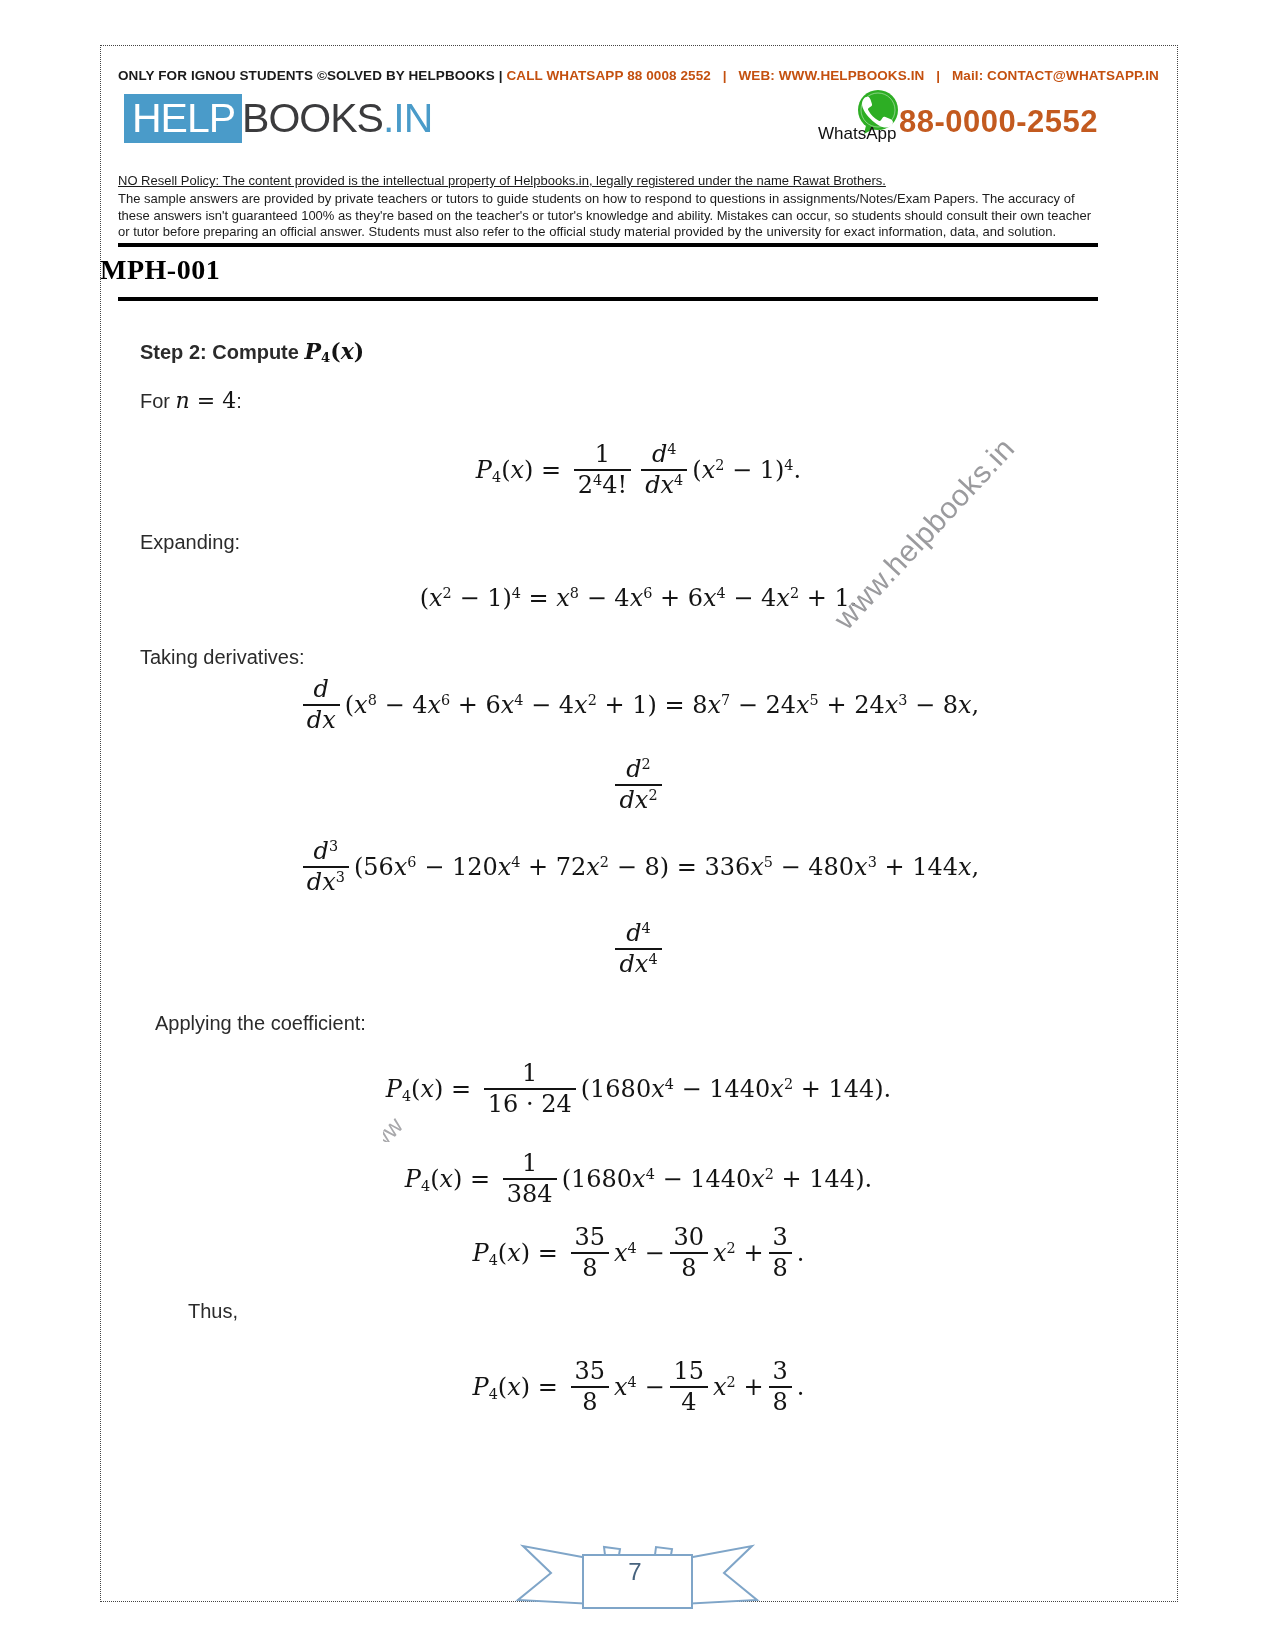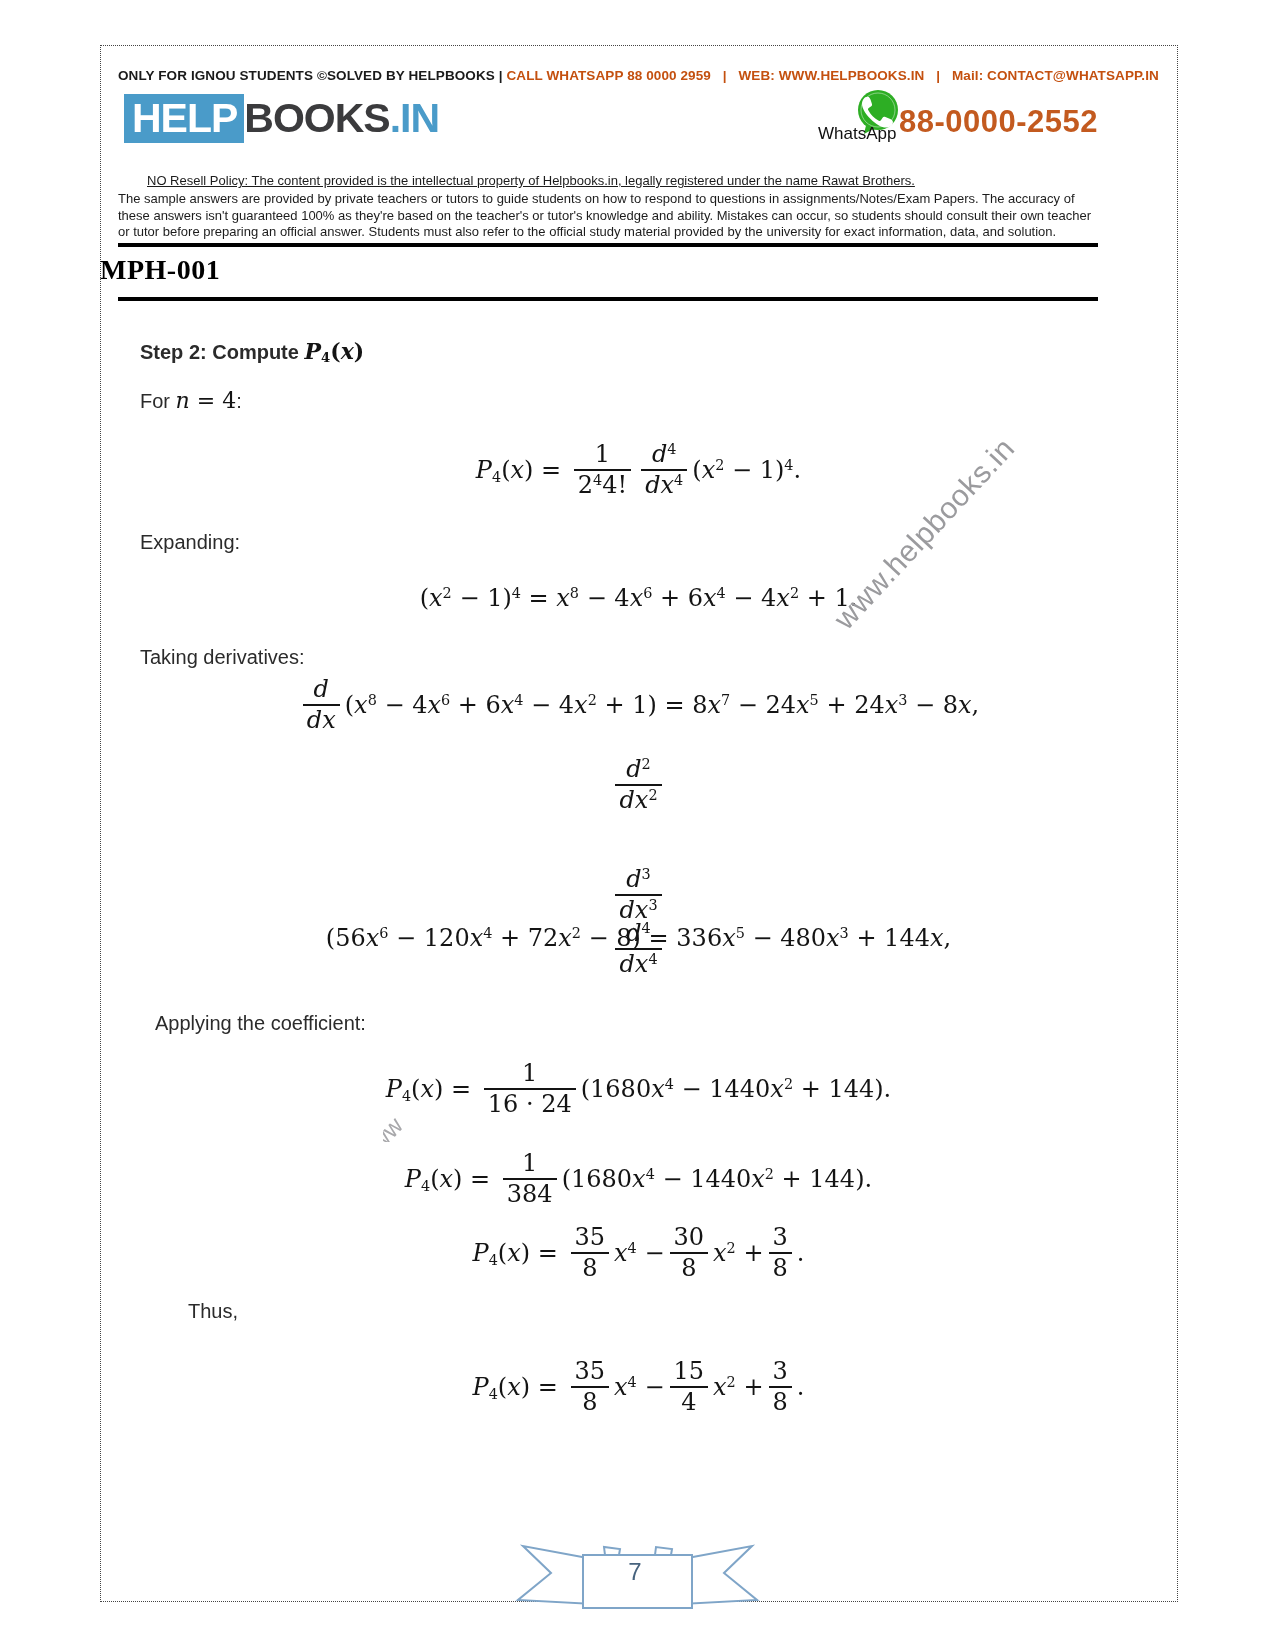--- a/index.html
+++ b/index.html
@@ -14,34 +14,34 @@
   
   .top-line {
     position:absolute; left:118px; top:68px; width:995px;
     font-size:13.5px; font-weight:700; letter-spacing:0.1px; white-space:nowrap;
   }
   .top-line .seg-black { color:#1a1a1a; }
   .top-line .seg-orange { color:#c4500f; }
   .top-line .sep { color:#c4500f; padding:0 8px; }
   .logo {
     position:absolute; left:124px; top:94px;
-    font-size:41px; font-weight:700; letter-spacing:-1px; line-height:48px; white-space:nowrap;
+    font-size:41px; font-weight:400; letter-spacing:-1px; line-height:48px; white-space:nowrap;
   }
   .logo .help { background:#4a9bc9; color:#ffffff; padding:1px 7px 2px 8px; }
   .logo .books { color:#3b3b3d; }
   .logo .dom { color:#4a9bc9; }
   .wa-icon { position:absolute; left:853px; top:86px; width:50px; height:50px; }
   .wa-label { position:absolute; left:818px; top:124px; width:78px; text-align:right;
     font-size:17px; font-weight:400; color:#111; }
   .wa-number { position:absolute; left:899px; top:104px;
     font-size:31px; font-weight:700; color:#c35a1f; letter-spacing:0.5px; }
   
   .policy-1 {
     position:absolute; left:118px; top:172px; width:985px;
-    font-size:13px; line-height:17px; text-decoration:underline; color:#1c1c1c;margin-left:29px;
+    font-size:13px; line-height:17px; text-decoration:underline; color:#1c1c1c;
   }
   .policy-2 {
     position:absolute; left:118px; top:191px; width:985px;
     font-size:13px; line-height:16.5px; color:#1c1c1c;
   }
   .hr-thick { position:absolute; left:118px; width:980px; height:4px; background:#000; }
   .course-title {
     position:absolute; left:100px; top:254px; width:1077px; text-align:left;
     font-family:"Liberation Serif", serif; font-size:28px; font-weight:700; color:#000;
     letter-spacing:0.5px;
@@ -89,21 +89,21 @@
 </style>
 </head>
 <body>
 
 <div class="page">
 
   <div class="border-rect"></div>
 
   <div class="top-line">
     <span class="seg-black" data-bind="header.top_line.students">ONLY FOR IGNOU STUDENTS ©SOLVED BY HELPBOOKS |</span>
-    <span class="seg-orange" data-bind="header.top_line.call">CALL WHATSAPP 88 0000 2959</span>
+    <span class="seg-orange" data-bind="header.top_line.call">CALL WHATSAPP 88 0008 2552</span>
     <span class="sep" data-bind="header.top_line.sep1">|</span>
     <span class="seg-orange" data-bind="header.top_line.web">WEB: WWW.HELPBOOKS.IN</span>
     <span class="sep" data-bind="header.top_line.sep2">|</span>
     <span class="seg-orange" data-bind="header.top_line.mail">Mail: CONTACT@WHATSAPP.IN</span>
   </div>
 
   <div class="logo">
     <span class="help" data-bind="header.logo.help">HELP</span><span class="books" data-bind="header.logo.books">BOOKS</span><span class="dom" data-bind="header.logo.domain">.IN</span>
   </div>
 
@@ -166,21 +166,21 @@
   </div>
 
   <div class="eq m" style="top:748px; height:74px;">
     <span class="frac">
       <span class="num" data-bind-math="content.derivs.1.num"><i>d</i><sup>2</sup></span>
       <span class="bar"></span>
       <span class="den" data-bind-math="content.derivs.1.den"><i>d</i><i>x</i><sup>2</sup></span>
     </span>
   </div>
 
-  <div class="eq m" style="top:872px; height:74px;flex-direction:column;">
+  <div class="eq m" style="top:830px; height:74px;">
     <span class="frac">
       <span class="num" data-bind-math="content.derivs.2.num"><i>d</i><sup>3</sup></span>
       <span class="bar"></span>
       <span class="den" data-bind-math="content.derivs.2.den"><i>d</i><i>x</i><sup>3</sup></span>
     </span>
     <span data-bind-math="content.derivs.2.rest">(56<i>x</i><sup>6</sup> − 120<i>x</i><sup>4</sup> + 72<i>x</i><sup>2</sup> − 8) = 336<i>x</i><sup>5</sup> − 480<i>x</i><sup>3</sup> + 144<i>x</i>,</span>
   </div>
 
   <div class="eq m" style="top:912px; height:74px;">
     <span class="frac">

